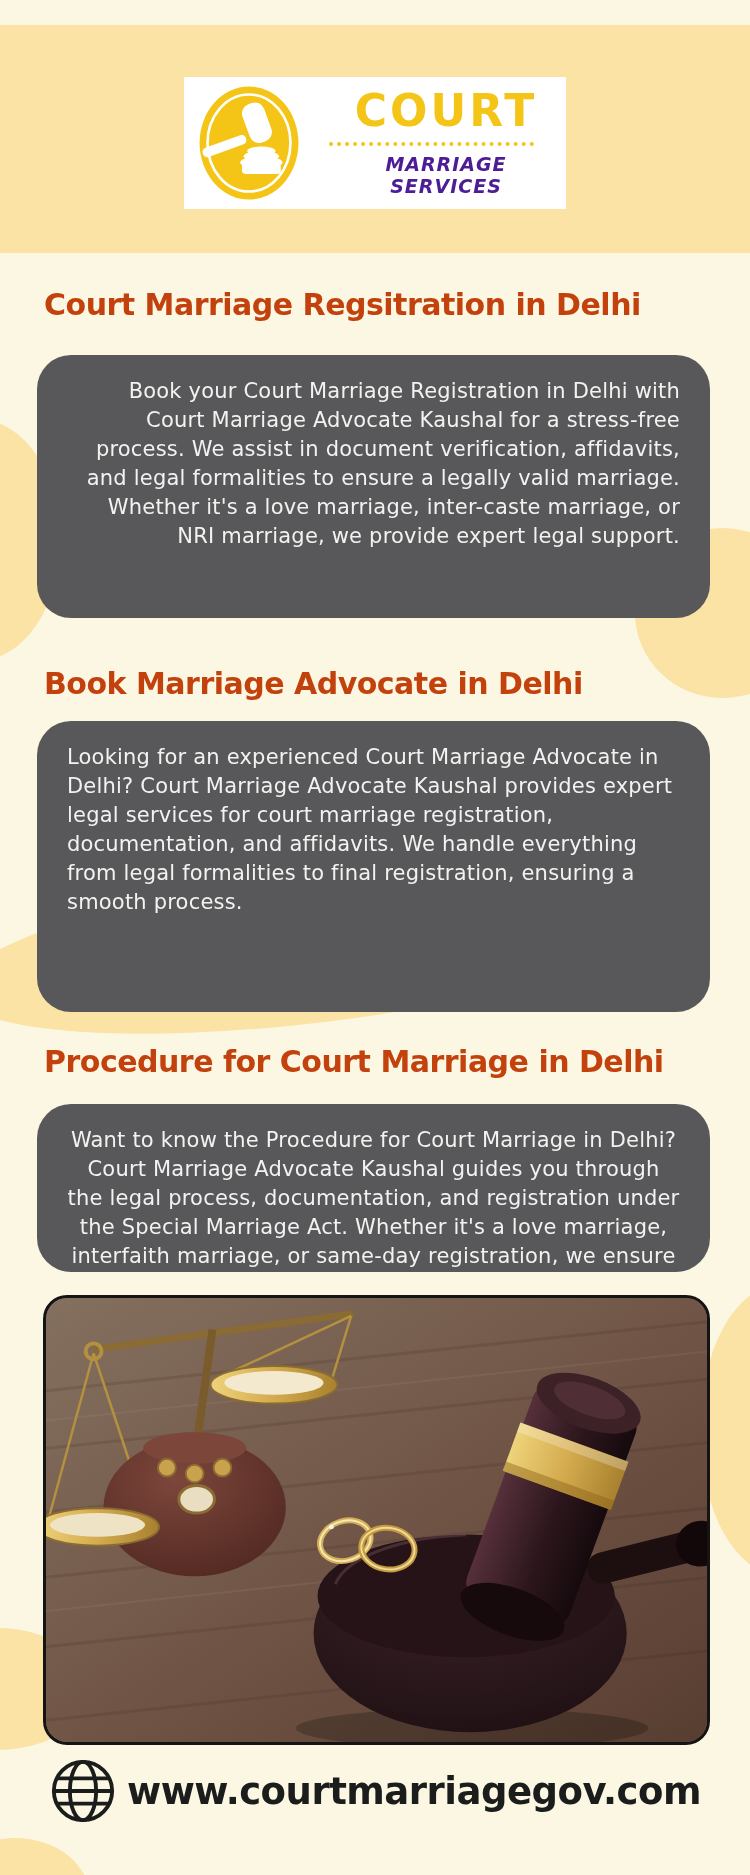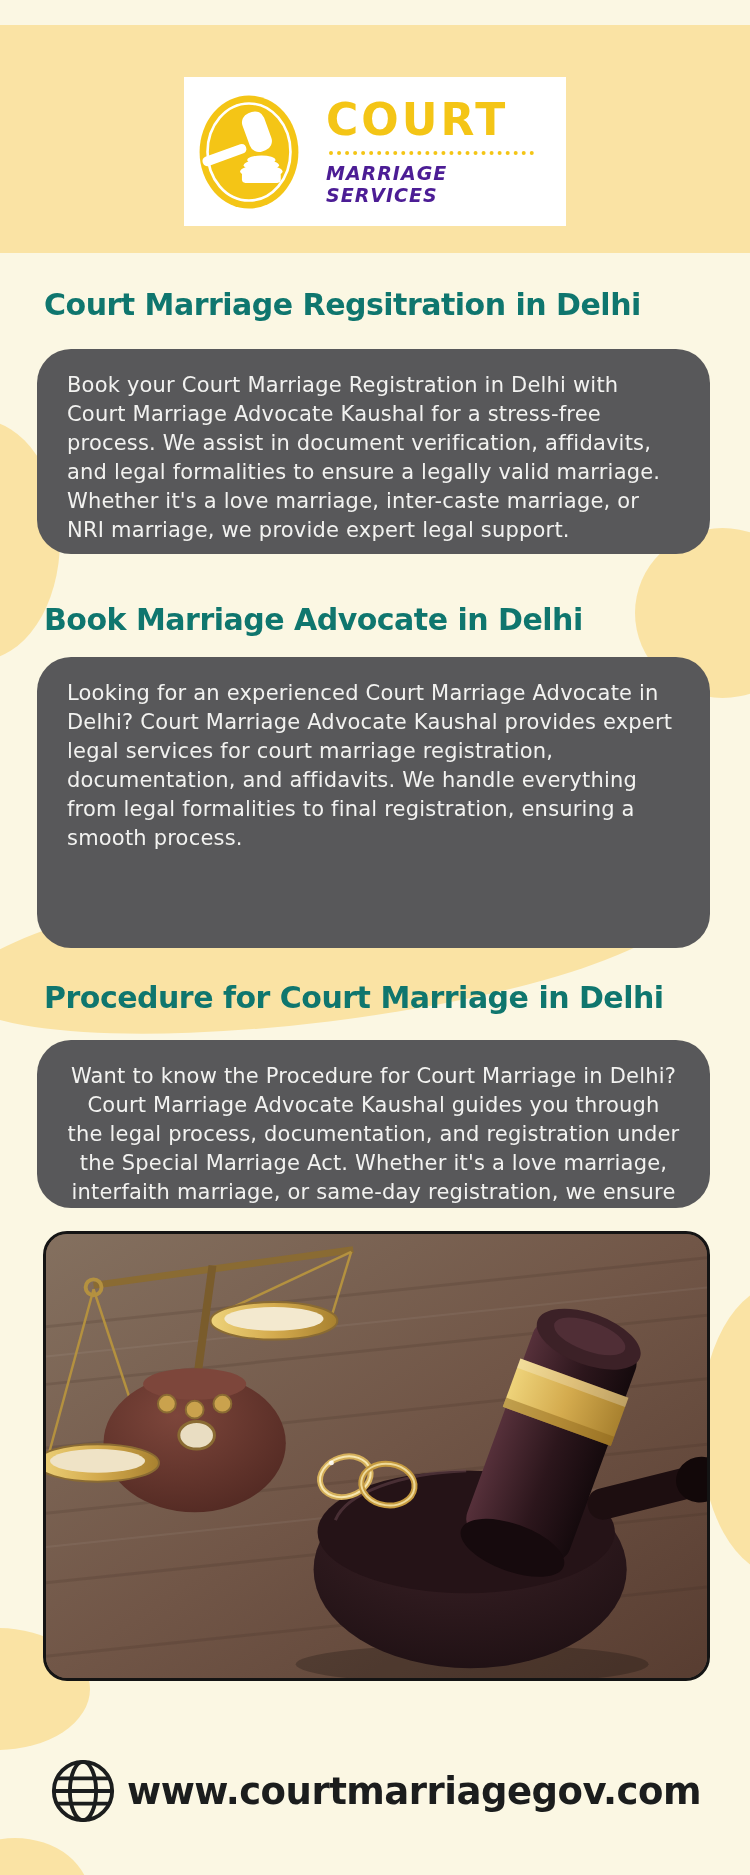--- a/index.html
+++ b/index.html
@@ -16,48 +16,48 @@
   .blob-diagonal   { left:-45px;  top:872px;  width:730px; height:150px; transform:rotate(-7deg); }
   .blob-photo-right{ left:700px;  top:1285px; width:160px; height:290px; }
   .blob-bottom-left{ left:-95px;  top:1628px; width:185px; height:122px; }
   .blob-corner     { left:-60px;  top:1838px; width:150px; height:120px; }
   
   .banner{
     position:absolute; top:25px; left:0; width:750px; height:228px;
     background:#fae3a4; z-index:1;
   }
   .logo-box{
-    position:absolute; left:184px; top:52px; width:382px; height:149px;
-    background:#ffffff; display:flex; align-items:center; padding-left:12px;
+    position:absolute; left:184px; top:52px; width:382px; height:132px;
+    background:#ffffff; display:flex; align-items:center; padding-left:12px;text-align:center;
   }
   .logo-icon{ width:106px; height:120px; flex:0 0 auto; }
   .logo-text{ margin-left:24px; display:flex; flex-direction:column; }
   .logo-title{
     font-size:44px; font-weight:bold; color:#f4c516; letter-spacing:3px;
     line-height:1.0;
   }
   .logo-dots{ width:205px; border-top:4px dotted #f4c516; margin:9px 0 7px 3px; }
   .logo-subtitle{
     font-size:19px; font-weight:bold; font-style:italic; color:#4c1d95;
     letter-spacing:1px;
   }
   
   .content{ position:absolute; top:253px; left:0; width:750px; z-index:1; }
   .section-heading{
     margin:0 44px; line-height:40px; font-size:30px; font-weight:bold;
-    color:#0f766e; letter-spacing:-0.5px;
+    color:#c2410c; letter-spacing:-0.5px;
   }
   .h1{ margin-top:32px; }
   .h2{ margin-top:46px; }
   .h3{ margin-top:30px; }
   .gray-card{
     margin-left:37px; width:673px; background:#58585a; border-radius:34px;
     color:#f2f2f0; padding:22px 30px; overflow:hidden;
   }
-  .card-1{ margin-top:24px; height:205px; }
+  .card-1{ margin-top:30px; height:263px;text-align:right; }
   .card-2{ margin-top:17px; height:291px; }
   .card-3{ margin-top:22px; height:168px;text-align:center; }
   .gray-card p{ font-size:21px; line-height:29px; letter-spacing:0.2px; }
   
   .photo-frame{
     margin:23px 0 0 43px; width:667px; height:450px;
     border:3px solid #141414; border-radius:24px; overflow:hidden; background:#6e5546;
   }
   .photo-frame svg{ display:block; width:100%; height:100%; }
   

